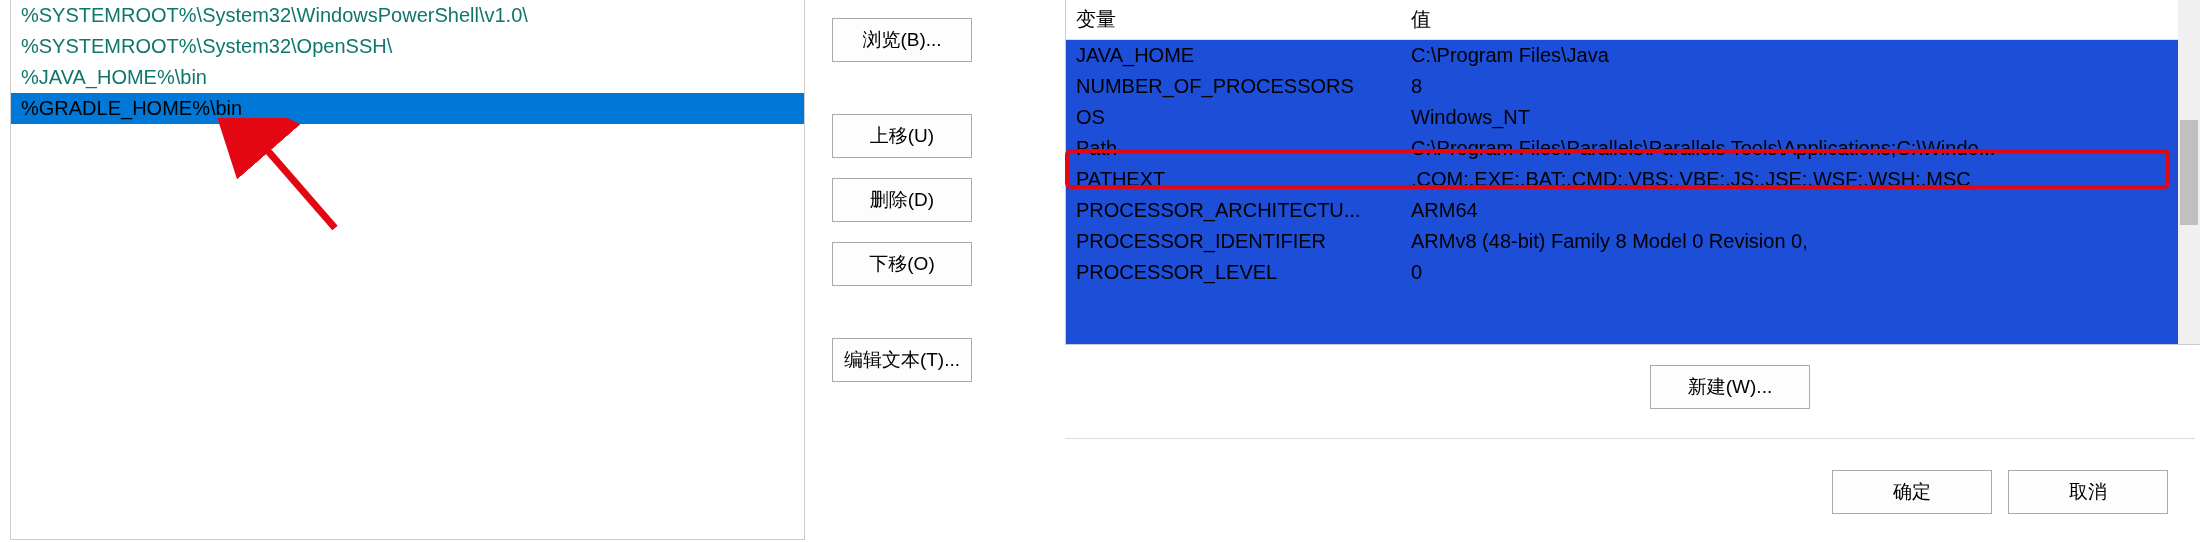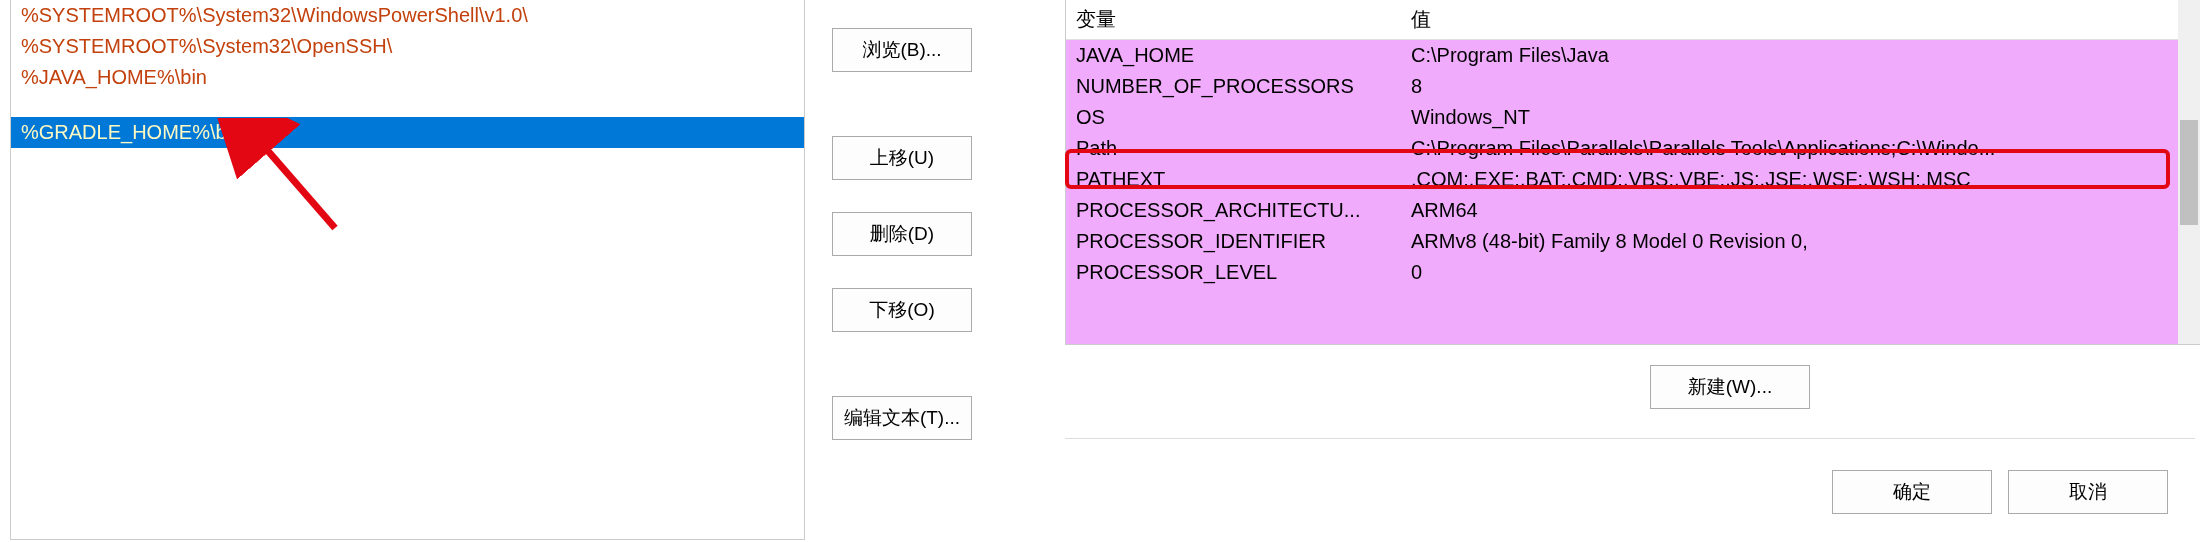--- a/index.html
+++ b/index.html
@@ -21,51 +21,50 @@
       border: 1px solid #ccc;
       border-top: none;
       background: #fff;
     }
     .path-list {
       width: 100%;
     }
     .path-item {
       padding: 4px 10px;
       font-size: 20px;
-      color: #c2410c;
+      color: #0f766e;
       white-space: nowrap;
     }
     .path-item.selected-row {
       background: #0078d7;
-      color: #fef9c3;
-      position: relative;
-      margin-top: 24px;
+      color: #000000;
+      position: relative;
     }
     .path-item.selected-row .edit-box {
       display: inline-block;
       background: #fff;
       color: #000;
       border: 1px solid #0078d7;
       padding: 0 2px;
       min-width: 290px;
     }
     .arrow-annotation {
       position: absolute;
       left: 195px;
       top: 118px;
       pointer-events: none;
     }
     .mid-buttons {
       position: absolute;
       left: 832px;
-      top: 28px;
+      top: 18px;
       width: 140px;
       display: flex;
       flex-direction: column;
-      gap: 32px;
+      gap: 20px;
     }
     .mid-buttons .group2 { margin-top: 32px; }
     .mid-buttons .group3 { margin-top: 32px; }
     .btn {
       background: #fdfdfd;
       border: 1px solid #aaa;
       padding: 8px 6px;
       font-size: 19px;
       text-align: center;
       cursor: pointer;
@@ -76,21 +75,21 @@
       position: absolute;
       left: 1065px;
       top: 0;
       width: 1135px;
       height: 540px;
     }
     .env-table-wrap {
       border: 1px solid #ccc;
       border-top: none;
       border-right: none;
-      background: #f0abfc;
+      background: #1d4ed8;
       height: 345px;
       position: relative;
       overflow: hidden;
     }
     .env-table {
       width: 100%;
       border-collapse: collapse;
       table-layout: fixed;
     }
     .env-table th {

